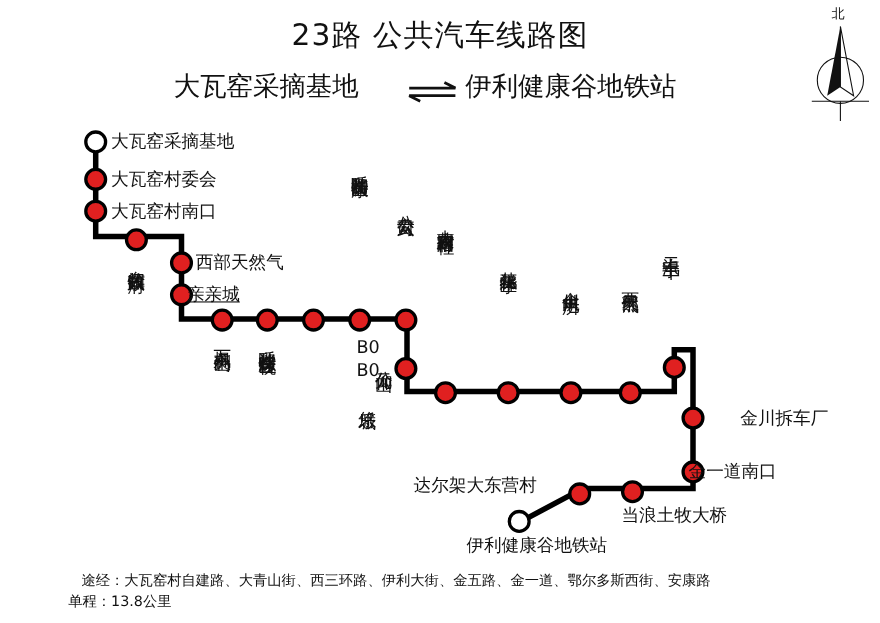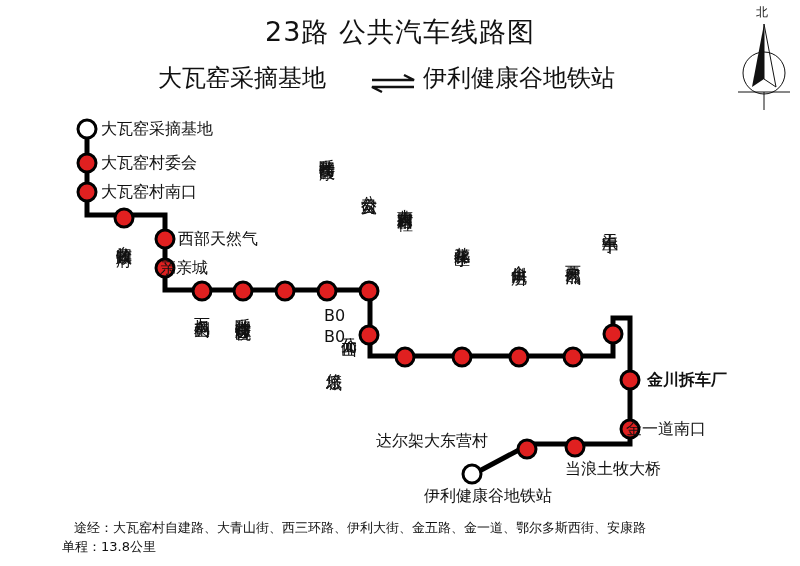--- a/index.html
+++ b/index.html
@@ -62,22 +62,22 @@
     <circle cx="575" cy="447" r="9" fill="#e02020"></circle>
     <circle cx="527" cy="449" r="9" fill="#e02020"></circle>
     <circle cx="472" cy="474" r="9" fill="#fff"></circle>
   </g>
 </svg>
 
 <div class="lbl" style="left:101px;top:120px;">大瓦窑采摘基地</div>
 <div class="lbl" style="left:101px;top:154px;">大瓦窑村委会</div>
 <div class="lbl" style="left:101px;top:183px;">大瓦窑村南口</div>
 <div class="lbl" style="left:178px;top:230px;">西部天然气</div>
-<div class="lbl" style="left:160px;top:259px;">亲亲城</div>
-<div class="lbl" style="left:647px;top:371px;font-weight:bold;">金川拆车厂</div>
+<div class="lbl" style="left:170px;top:259px;text-decoration:underline;">亲亲城</div>
+<div class="lbl" style="left:673px;top:371px;">金川拆车厂</div>
 <div class="lbl" style="left:626px;top:420px;">金一道南口</div>
 <div class="lbl" style="left:565px;top:460px;">当浪土牧大桥</div>
 <div class="lbl" style="left:376px;top:432px;">达尔架大东营村</div>
 <div class="lbl" style="left:424px;top:487px;">伊利健康谷地铁站</div>
 
 <div class="lbl v" style="left:115px;top:233px;">台阁牧镇政府</div>
 <div class="lbl v" style="left:193px;top:305px;">万枫美利山</div>
 <div class="lbl v" style="left:234px;top:305px;">呼和浩特综合保税区</div>
 <div class="lbl" style="left:276px;top:305px;width:20px;text-align:center;line-height:21px;margin-left:48px;">
   <div>B0</div><div>B0</div>

